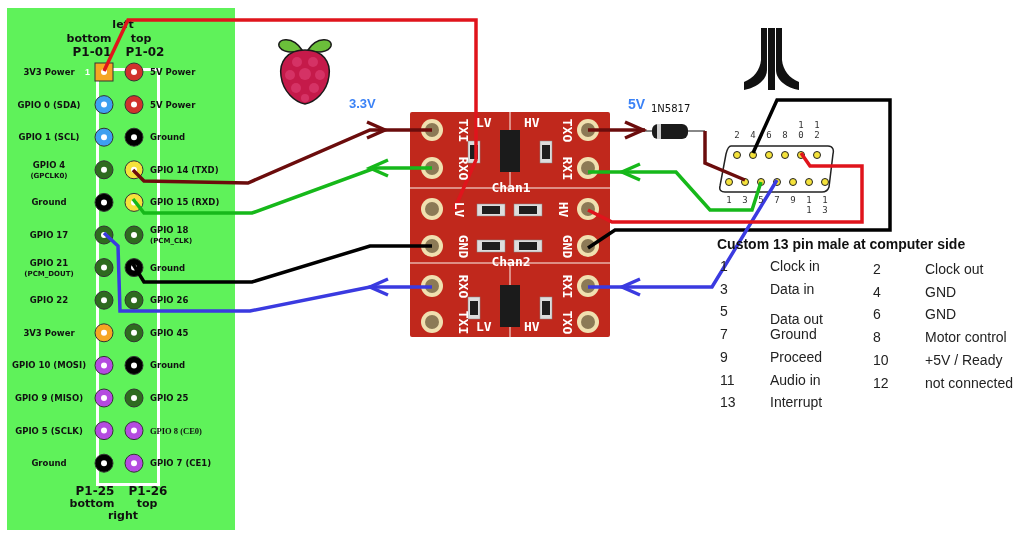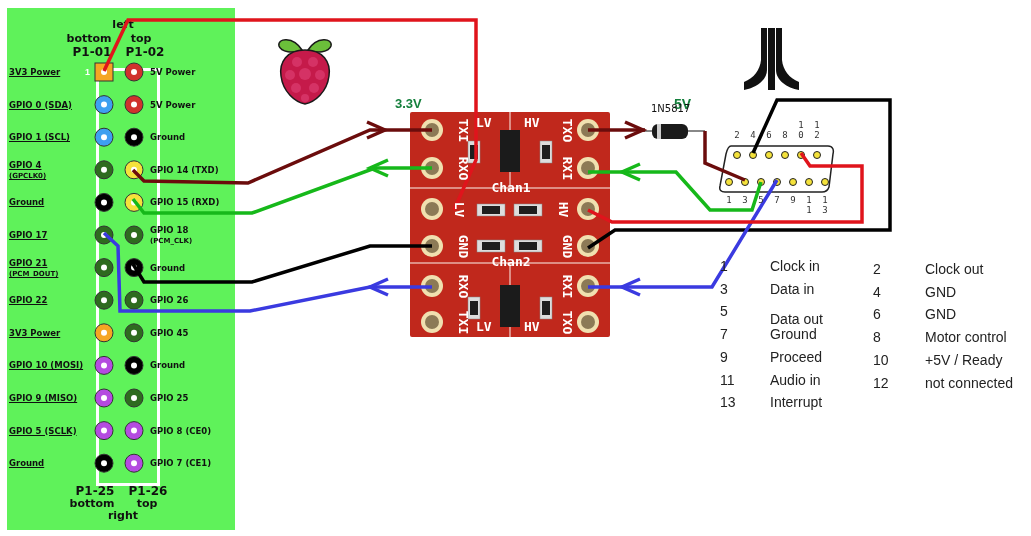--- a/index.html
+++ b/index.html
@@ -2,28 +2,28 @@
 <html><head>
   <meta charset="utf-8">
   <style>
     html, body { margin:0; padding:0; background:#ffffff; }
     body { width:1031px; height:536px; position:relative; overflow:hidden; font-family:"Liberation Sans", sans-serif; }
     #stage { position:absolute; left:0; top:0; width:1031px; height:536px; }
     .gpio-panel { position:absolute; left:7px; top:8px; width:228px; height:522px; background:#5ff25a; }
     .gpio-header-label { position:absolute; font-family:"DejaVu Sans", sans-serif; font-weight:bold; font-size:11px; color:#111; text-align:center; width:80px; }
     .pin-frame { position:absolute; left:89px; top:60px; width:64px; height:418px; border:3px solid #fff; box-sizing:border-box; }
     .pin-label { position:absolute; font-family:"DejaVu Sans", sans-serif; font-weight:bold; font-size:8.5px; color:#111; line-height:10px; }
-    .pin-label.left { text-align:left; width:80px;text-decoration:underline; }
+    .pin-label.left { text-align:center; width:80px; }
     .pin-label.right { text-align:left; width:90px; }
     .pin-label small { font-size:7px; }
     .lbl { position:absolute; font-family:"Liberation Sans", sans-serif; color:#111; }
     .table-heading { position:absolute; left:717px; top:236px; font-weight:bold; font-size:14px; color:#111; }
     .pin-num { position:absolute; font-size:14px; color:#222; }
     .pin-desc { position:absolute; font-size:14px; color:#222; }
-    .volt { position:absolute; font-weight:bold; font-size:13px; color:#15803d;margin-left:46px; }
+    .volt { position:absolute; font-weight:bold; font-size:13px; color:#3b82f6; }
     .diode-lbl { position:absolute; font-family:"DejaVu Sans", sans-serif; font-size:10px; color:#111; }
   </style>
 </head>
 <body>
 
 <div id="stage">
 
   <div class="gpio-panel">
     <div class="gpio-header-label" style="left:76px;top:10px;">left</div>
     <div class="gpio-header-label" style="left:42px;top:24px;">bottom</div>
@@ -97,21 +97,21 @@
       </div>
       <div class="pin-label left" style="top: 393px; left: 9px;">
         <div>GPIO 9 (MISO)</div>
       </div>
       <div class="pin-label right" style="top: 393px; left: 150px;">
         <div>GPIO 25</div>
       </div>
       <div class="pin-label left" style="top: 425.6px; left: 9px;">
         <div>GPIO 5 (SCLK)</div>
       </div>
-      <div class="pin-label right" style="top: 425.6px; left: 150px;">
+      <div class="pin-label right" style="top: 425.6px; left: 150px; font-family: Liberation Serif, serif;">
         <div>GPIO 8 (CE0)</div>
       </div>
       <div class="pin-label left" style="top: 458.2px; left: 9px;">
         <div>Ground</div>
       </div>
       <div class="pin-label right" style="top: 458.2px; left: 150px;">
         <div>GPIO 7 (CE1)</div>
       </div>
     </div>
 
@@ -387,20 +387,21 @@
       <div style="position: absolute; left: 741px; top: 195px; width: 8px; text-align: center; font-family: &quot;DejaVu Sans Mono&quot;, monospace; font-size: 9px; color: rgb(51, 51, 51); line-height: 10px; white-space: pre;">3</div>
       <div style="position: absolute; left: 757px; top: 195px; width: 8px; text-align: center; font-family: &quot;DejaVu Sans Mono&quot;, monospace; font-size: 9px; color: rgb(51, 51, 51); line-height: 10px; white-space: pre;">5</div>
       <div style="position: absolute; left: 773px; top: 195px; width: 8px; text-align: center; font-family: &quot;DejaVu Sans Mono&quot;, monospace; font-size: 9px; color: rgb(51, 51, 51); line-height: 10px; white-space: pre;">7</div>
       <div style="position: absolute; left: 789px; top: 195px; width: 8px; text-align: center; font-family: &quot;DejaVu Sans Mono&quot;, monospace; font-size: 9px; color: rgb(51, 51, 51); line-height: 10px; white-space: pre;">9</div>
       <div style="position: absolute; left: 805px; top: 195px; width: 8px; text-align: center; font-family: &quot;DejaVu Sans Mono&quot;, monospace; font-size: 9px; color: rgb(51, 51, 51); line-height: 10px; white-space: pre;">1
 1</div>
       <div style="position: absolute; left: 821px; top: 195px; width: 8px; text-align: center; font-family: &quot;DejaVu Sans Mono&quot;, monospace; font-size: 9px; color: rgb(51, 51, 51); line-height: 10px; white-space: pre;">1
 3</div>
     </div>
 
+  <div class="table-heading">Custom 13 pin male at computer side</div>
   <div id="pinout-table">
       <div class="pin-num" style="left: 720px; top: 258px;">1</div>
       <div class="pin-desc" style="left: 770px; top: 258px;">Clock in</div>
       <div class="pin-num" style="left: 873px; top: 261px;">2</div>
       <div class="pin-desc" style="left: 925px; top: 261px;">Clock out</div>
       <div class="pin-num" style="left: 720px; top: 280.7px;">3</div>
       <div class="pin-desc" style="left: 770px; top: 280.7px;">Data in</div>
       <div class="pin-num" style="left: 873px; top: 283.7px;">4</div>
       <div class="pin-desc" style="left: 925px; top: 283.7px;">GND</div>
       <div class="pin-num" style="left: 720px; top: 303.4px;">5</div>

